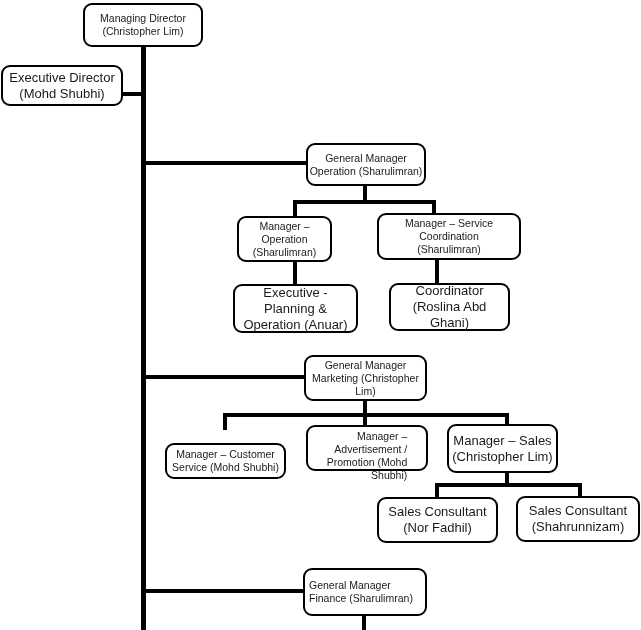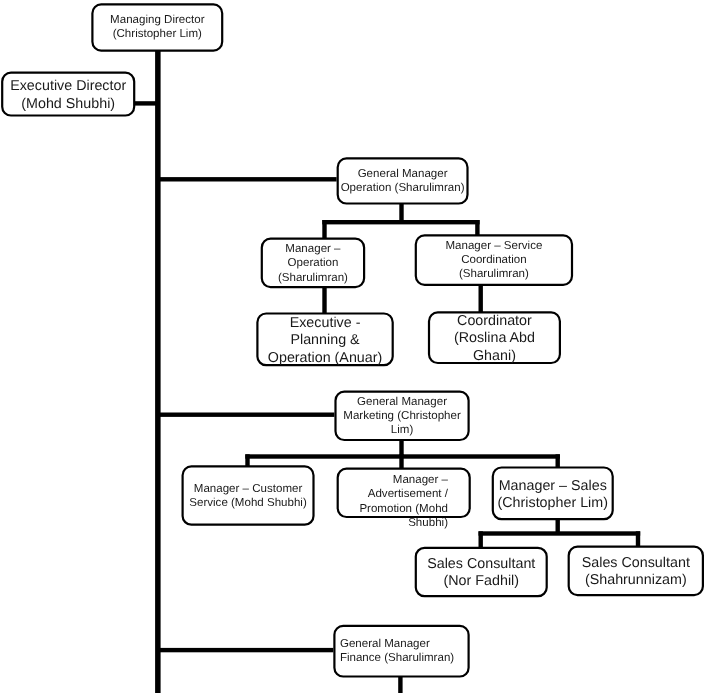--- a/index.html
+++ b/index.html
@@ -98,21 +98,21 @@
 Operation (Anuar)</div>
 
   <div class="node lg" style="left:377px; top:283px; width:121px; height:48px;margin-left:12px;">Coordinator
 (Roslina Abd
 Ghani)</div>
 
   <div class="node" style="left:304px; top:355px; width:123px; height:46px;">General Manager
 Marketing (Christopher
 Lim)</div>
 
-  <div class="node" style="left:165px; top:423px; width:121px; height:55px;">Manager – Customer
+  <div class="node" style="left:165px; top:443px; width:121px; height:36px;">Manager – Customer
 Service (Mohd Shubhi)</div>
 
   <div class="node overflowing" style="left:306px; top:425px; width:122px; height:46px;text-align:right;">Manager –
 Advertisement /
 Promotion (Mohd
 Shubhi)</div>
 
   <div class="node lg" style="left:447px; top:424px; width:111px; height:49px;">Manager – Sales
 (Christopher Lim)</div>
 

